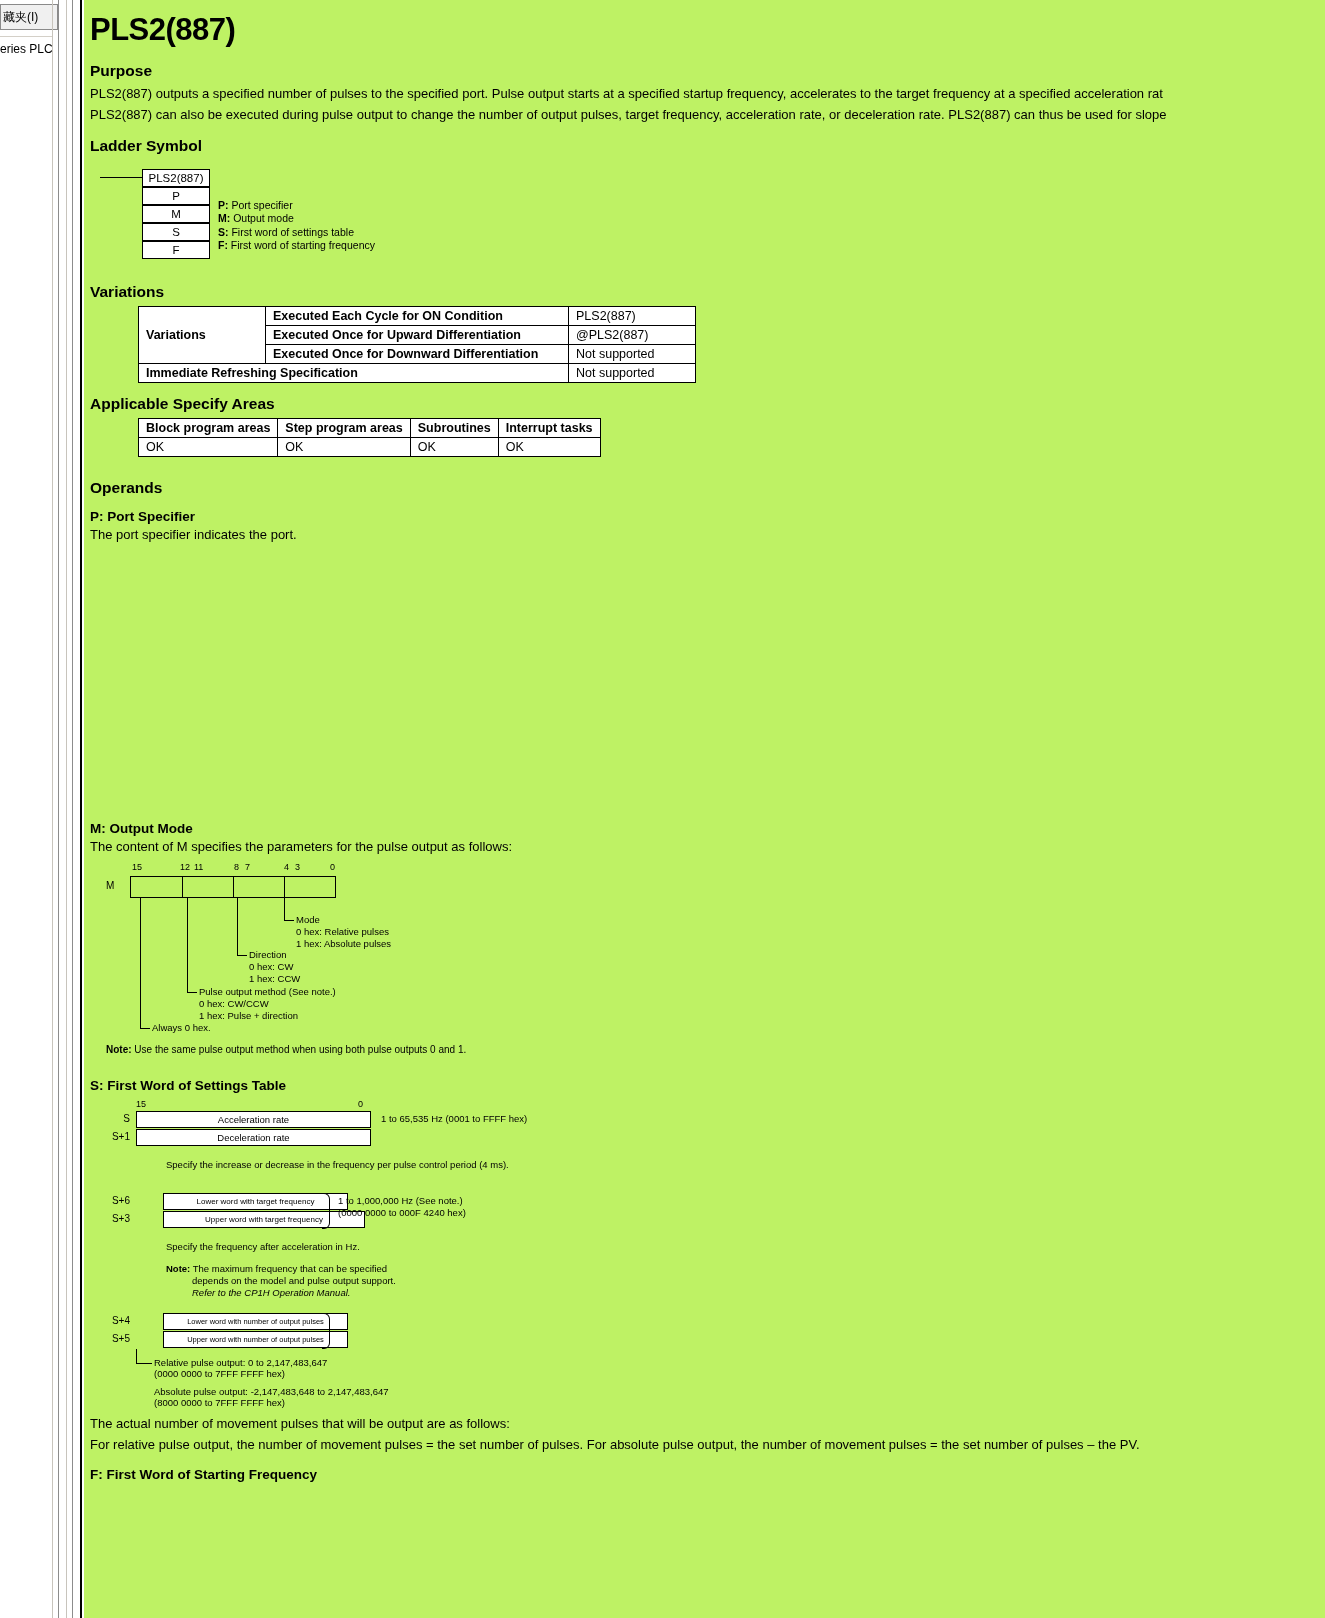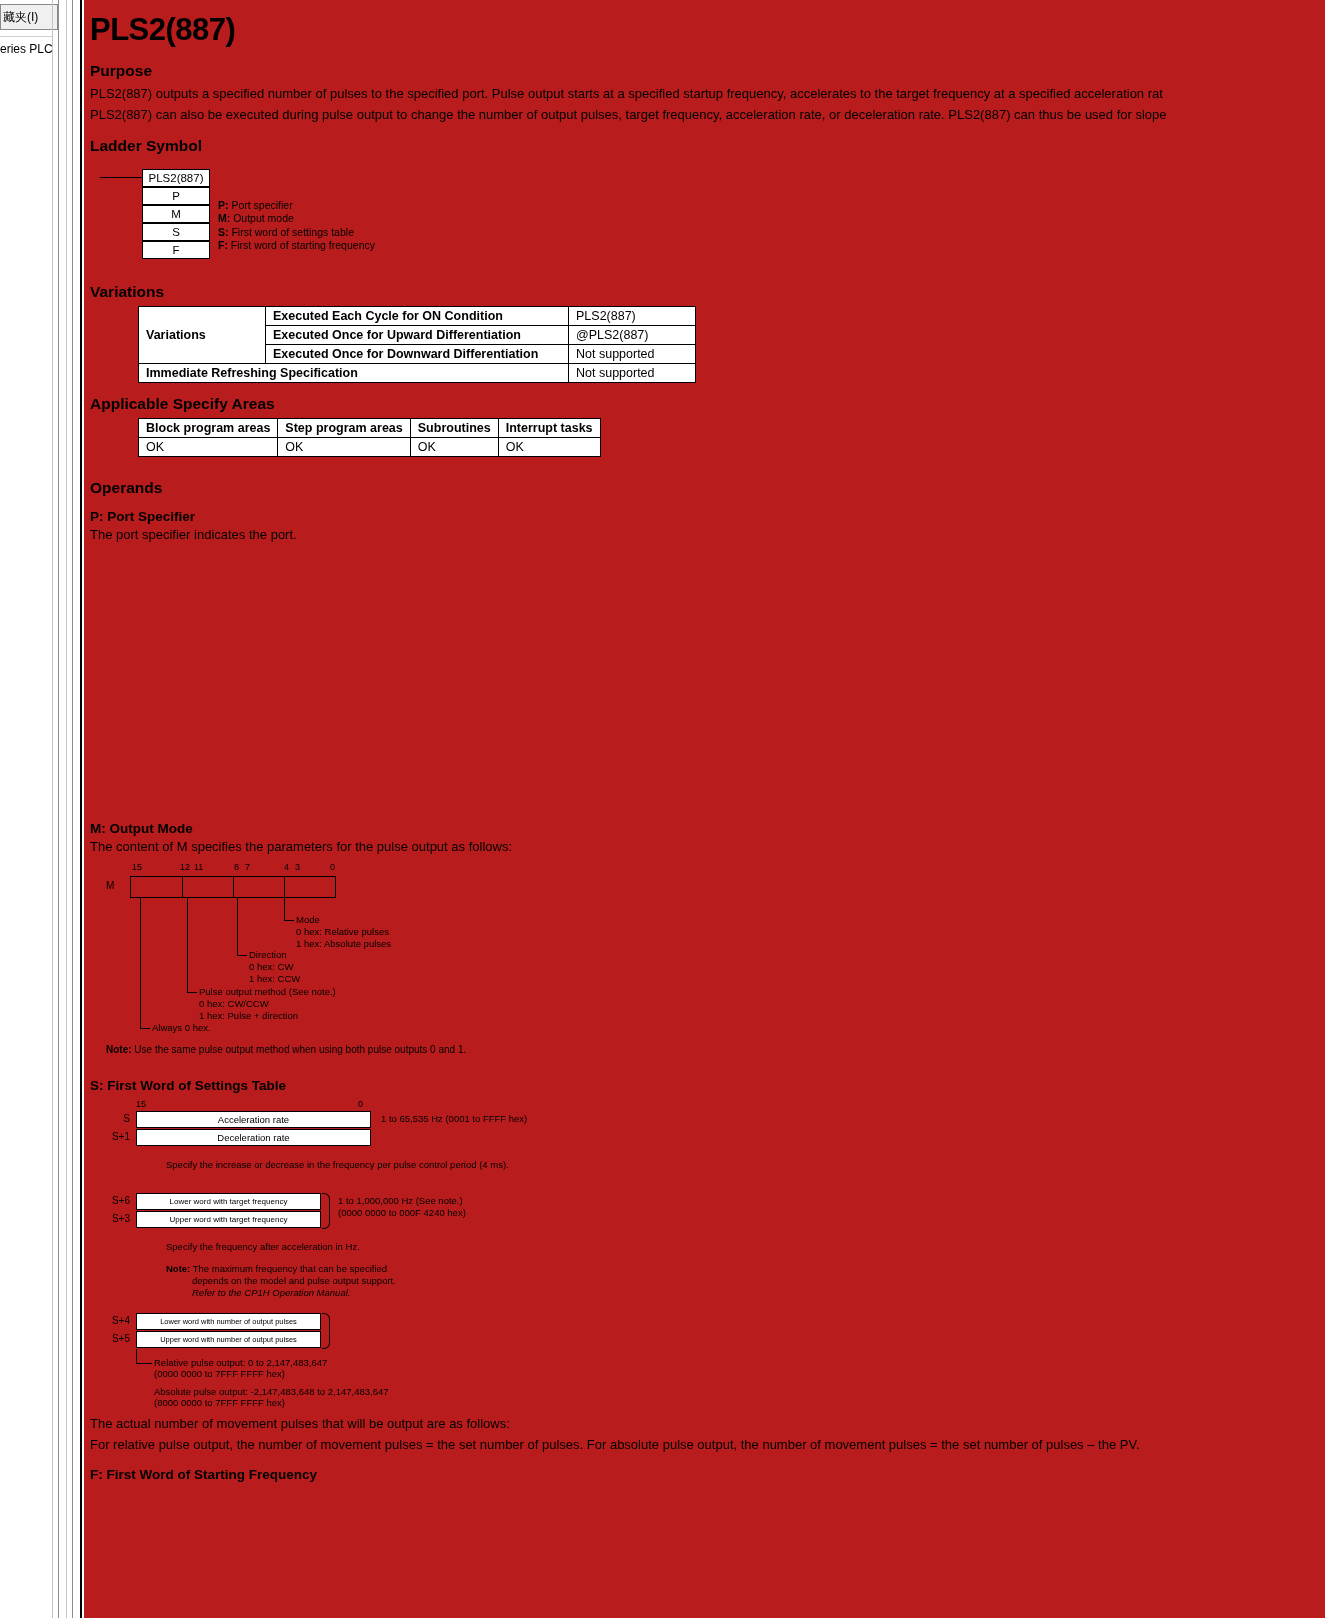--- a/index.html
+++ b/index.html
@@ -7,21 +7,21 @@
     padding: 0;
     background: #ffffff;
     font-family: "Liberation Sans", sans-serif;
     color: #000000;
   }
   #page {
     position: relative;
     width: 1325px;
     height: 1618px;
     overflow: hidden;
-    background: #b91c1c;
+    background: #bef264;
   }
 
   
   .left-chrome {
     position: absolute;
     left: 0; top: 0;
     width: 84px; height: 1618px;
     background: #ffffff;
   }
   .fav-tab {
@@ -217,21 +217,21 @@
     position: absolute;
     border: 1px solid #000;
     box-sizing: border-box;
     font-size: 9.5px;
     text-align: center;
     line-height: 15px;
     height: 17px;
     background: #fff;
     white-space: nowrap;
   }
-  .sdiag .cell.small { font-size: 8px; }
+  .sdiag .cell.small { font-size: 8px; margin-left: 27px; }
   .sdiag .txt {
     position: absolute;
     font-size: 9.5px;
     line-height: 12px;
     white-space: nowrap;
   }
   .sdiag .txt b { font-weight: bold; }
   .sdiag .txt i { font-style: italic; }
   .sdiag .bitnum { position: absolute; font-size: 9px; }
   .sdiag .brace {
@@ -405,21 +405,21 @@
       <div class="txt" style="left:275px; top:14px;">1 to 65,535 Hz (0001 to FFFF hex)</div>
 
       <div class="rowlbl" style="left:0px; top:32px;">S+1</div>
       <div class="cell" style="left:30px; top:30px; width:235px;">Deceleration rate</div>
 
       <div class="txt" style="left:60px; top:60px;">Specify the increase or decrease in the frequency per pulse control period (4 ms).</div>
 
       <div class="rowlbl" style="left:0px; top:96px;">S+6</div>
       <div class="cell small" style="left:30px; top:94px; width:185px;">Lower word with target frequency</div>
       <div class="rowlbl" style="left:0px; top:114px;">S+3</div>
-      <div class="cell small" style="left:30px; top:112px; width:185px;">Upper word with target frequency</div>
+      <div class="cell small" style="left:30px; top:112px; width:202px;">Upper word with target frequency</div>
       <div class="brace" style="left:216px; top:94px; height:36px; border-radius:0 6px 6px 0;"></div>
       <div class="txt" style="left:232px; top:96px;">1 to 1,000,000 Hz (See note.)</div>
       <div class="txt" style="left:232px; top:108px;">(0000 0000 to 000F 4240 hex)</div>
 
       <div class="txt" style="left:60px; top:142px;">Specify the frequency after acceleration in Hz.</div>
 
       <div class="txt" style="left:60px; top:164px;">
         <b>Note:</b>
         <span>The maximum frequency that can be specified</span>
       </div>

